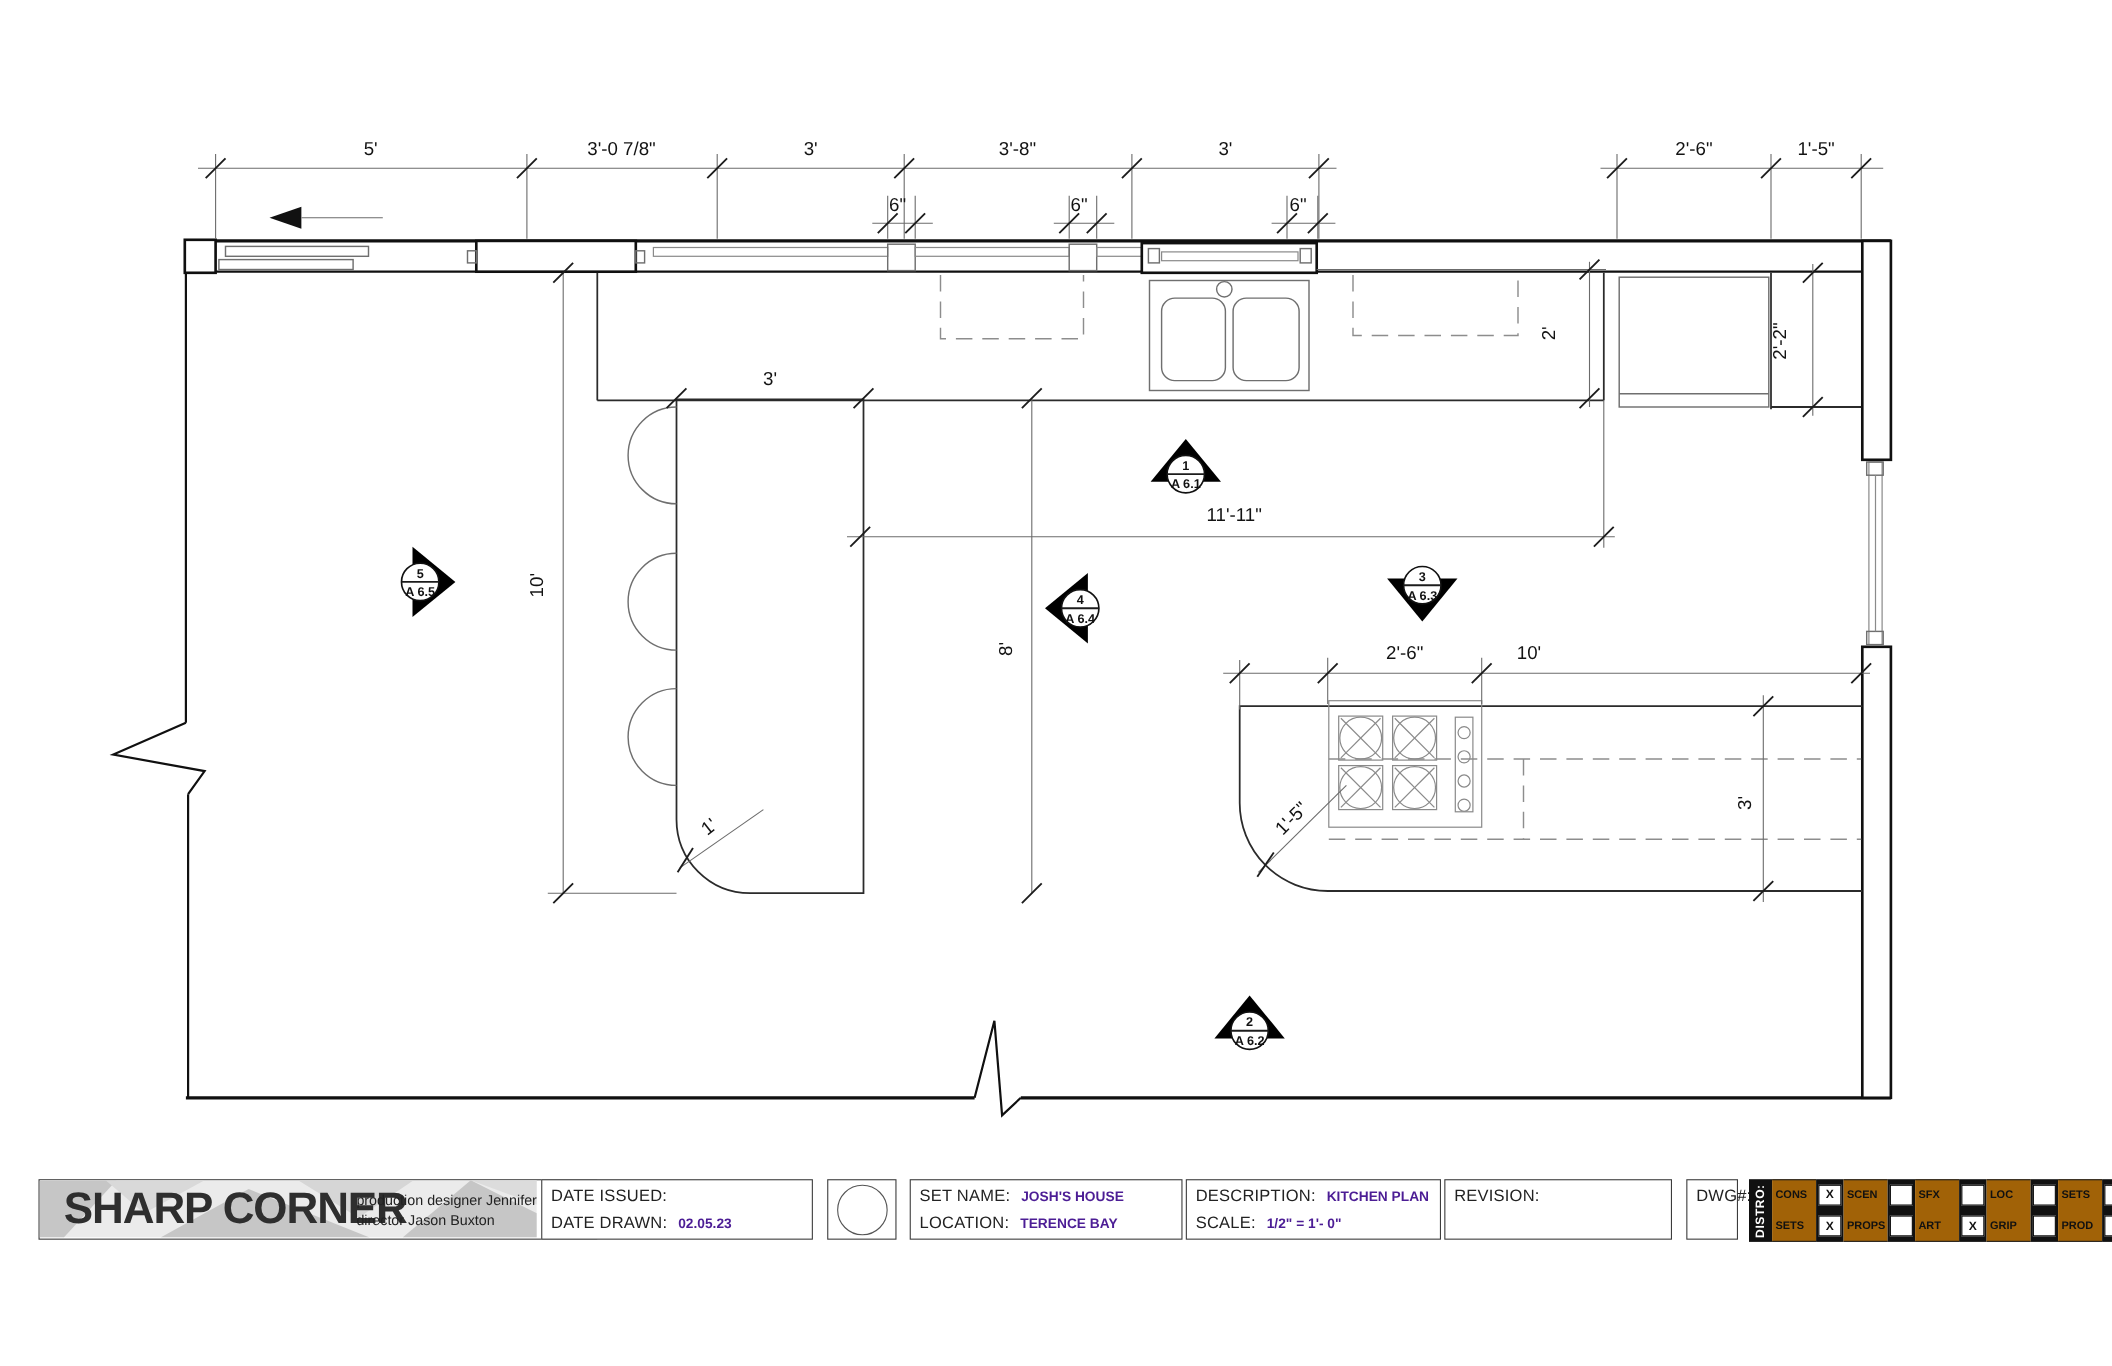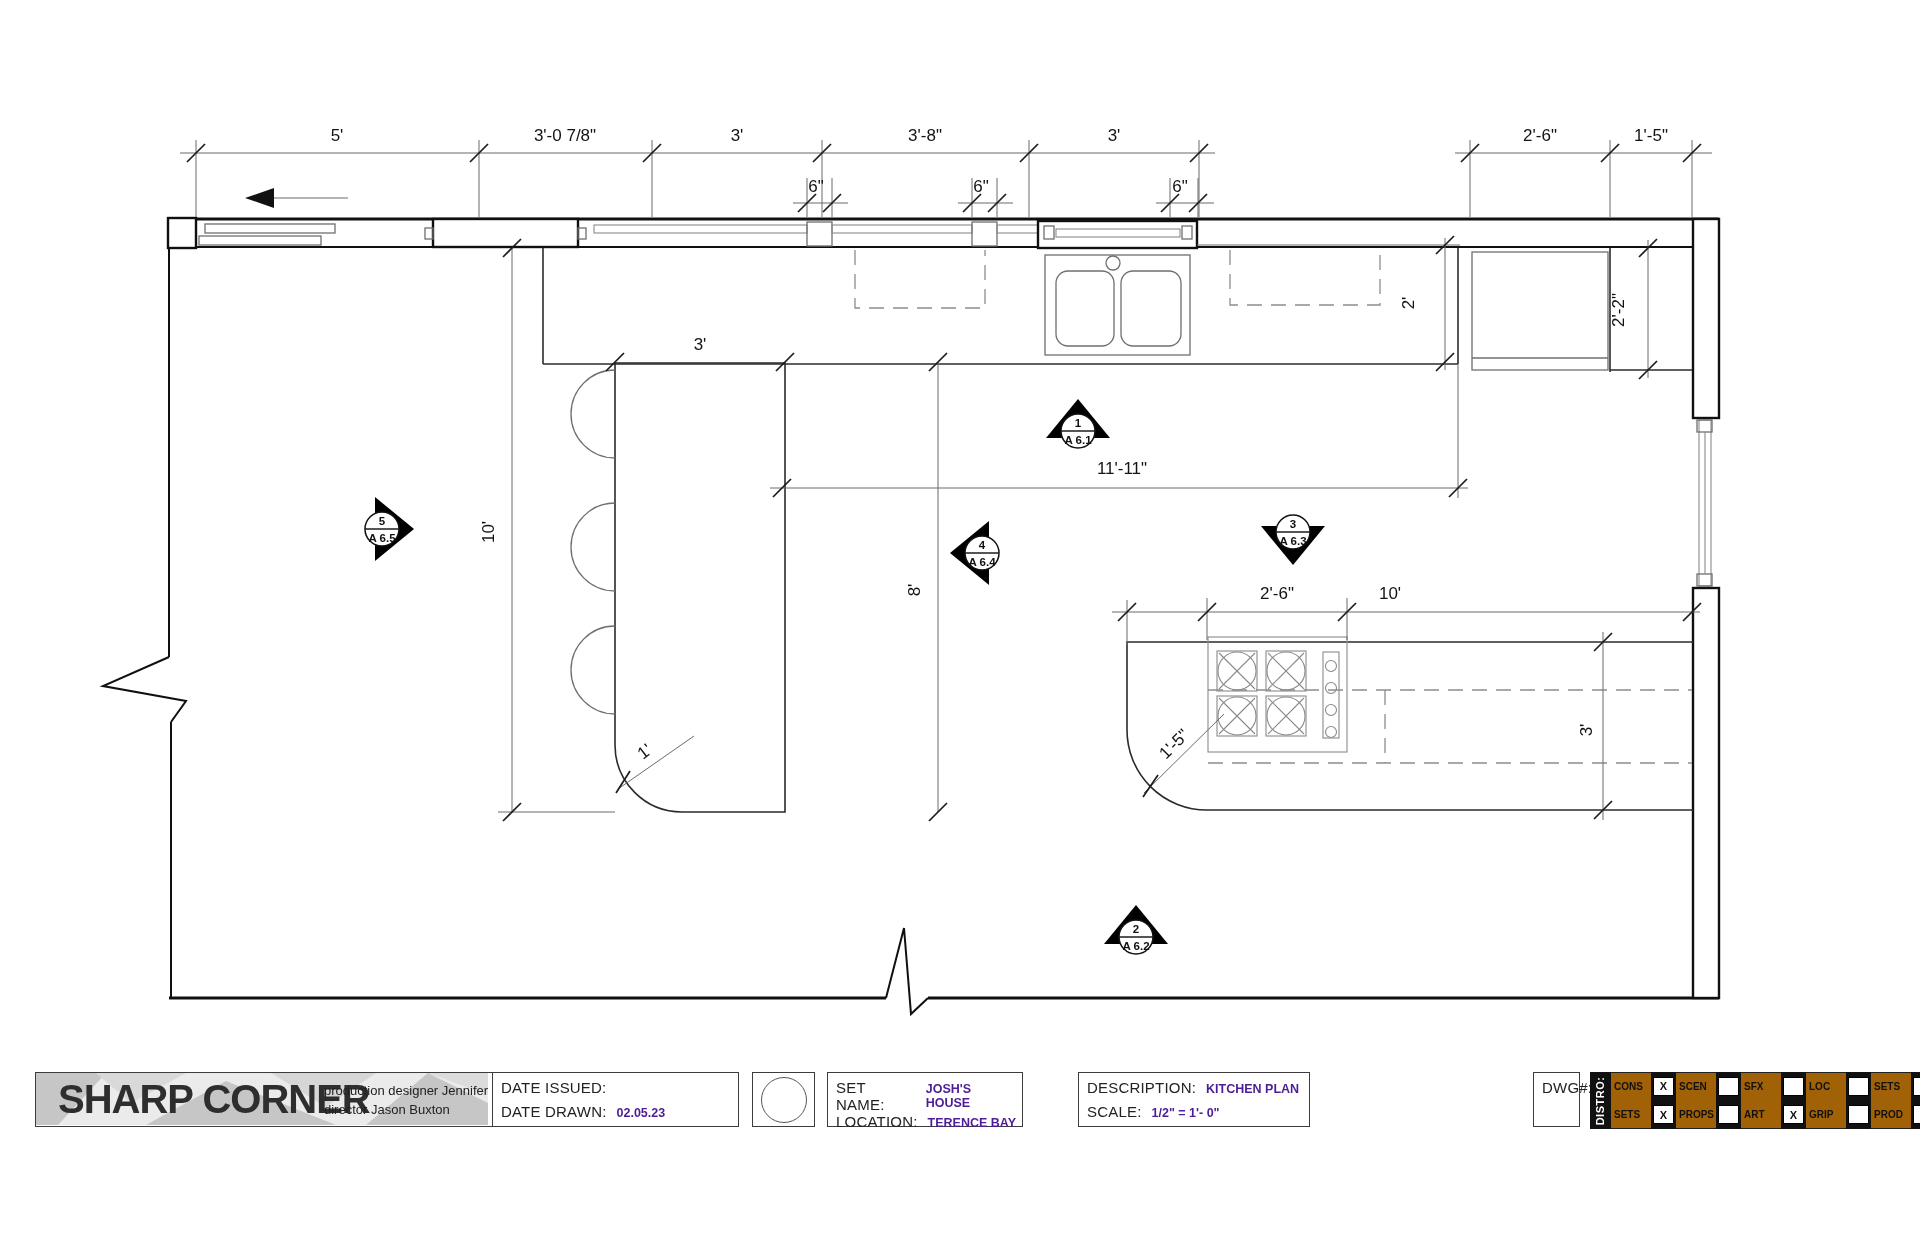--- a/index.html
+++ b/index.html
@@ -29,21 +29,21 @@
   .logo svg{position:absolute;top:0;left:0;}
   .logotitle{position:absolute;left:22px;top:4px;font-size:40px;font-weight:bold;letter-spacing:-1px;color:#2e2e2e;}
   .credits{position:absolute;left:288px;top:9px;font-size:13px;color:#222;line-height:1.45;white-space:nowrap;}
   .flabel{font-size:15px;color:#222;letter-spacing:.2px;}
   .fvalue{font-size:12.5px;font-weight:bold;color:#4c1d95;margin-left:10px;}
   .row2{position:absolute;left:8px;right:6px;top:6px;bottom:6px;display:flex;flex-direction:column;justify-content:space-between;}
   .frow{display:flex;align-items:baseline;}
   .datebox{left:457px;width:247px;}
   .circbox{left:717px;width:63px;display:flex;align-items:center;justify-content:center;}
   .circbox .circ{width:44px;height:44px;border:1.4px solid #555;border-radius:50%;}
-  .setbox{left:792px;width:196px;}
+  .setbox{left:792px;width:248px;}
   .descbox{left:1043px;width:232px;}
   .revbox{left:1278px;width:207px;}
   .dwgbox{left:1498px;width:47px;}
   .distro{left:1555px;width:318px;padding:0;display:flex;background:#fff;border:none;height:57px;}
   .dstrip{width:21px;background:#111;color:#fff;display:flex;align-items:center;justify-content:center;}
   .dstrip span{transform:rotate(-90deg);font-size:11px;font-weight:bold;letter-spacing:.5px;white-space:nowrap;}
   .dcol{display:flex;}
   .dlabel{width:37px;background:#a16207;border-top:1.5px solid #222;border-bottom:1.5px solid #222;display:flex;flex-direction:column;justify-content:space-around;align-items:flex-start;padding-left:3px;}
   .dlabel div{font-size:10px;font-weight:bold;color:#111;}
   .dcheck{width:25px;background:#111;display:flex;flex-direction:column;justify-content:space-around;align-items:center;}
@@ -365,20 +365,28 @@
             <span class="flabel">DESCRIPTION:</span>
             <span class="fvalue">KITCHEN PLAN</span>
           </div>
       <div class="frow">
             <span class="flabel">SCALE:</span>
             <span class="fvalue">1/2" = 1'- 0"</span>
           </div>
     </div>
   </div>
 
+  <div class="tbbox revbox">
+    <div class="row2">
+      <div class="frow">
+            <span class="flabel">REVISION:</span>
+          </div>
+      <div></div>
+    </div>
+  </div>
 
   <div class="tbbox dwgbox">
     <div class="row2">
       <div class="frow">
             <span class="flabel">DWG#:</span>
           </div>
       <div></div>
     </div>
   </div>
 

